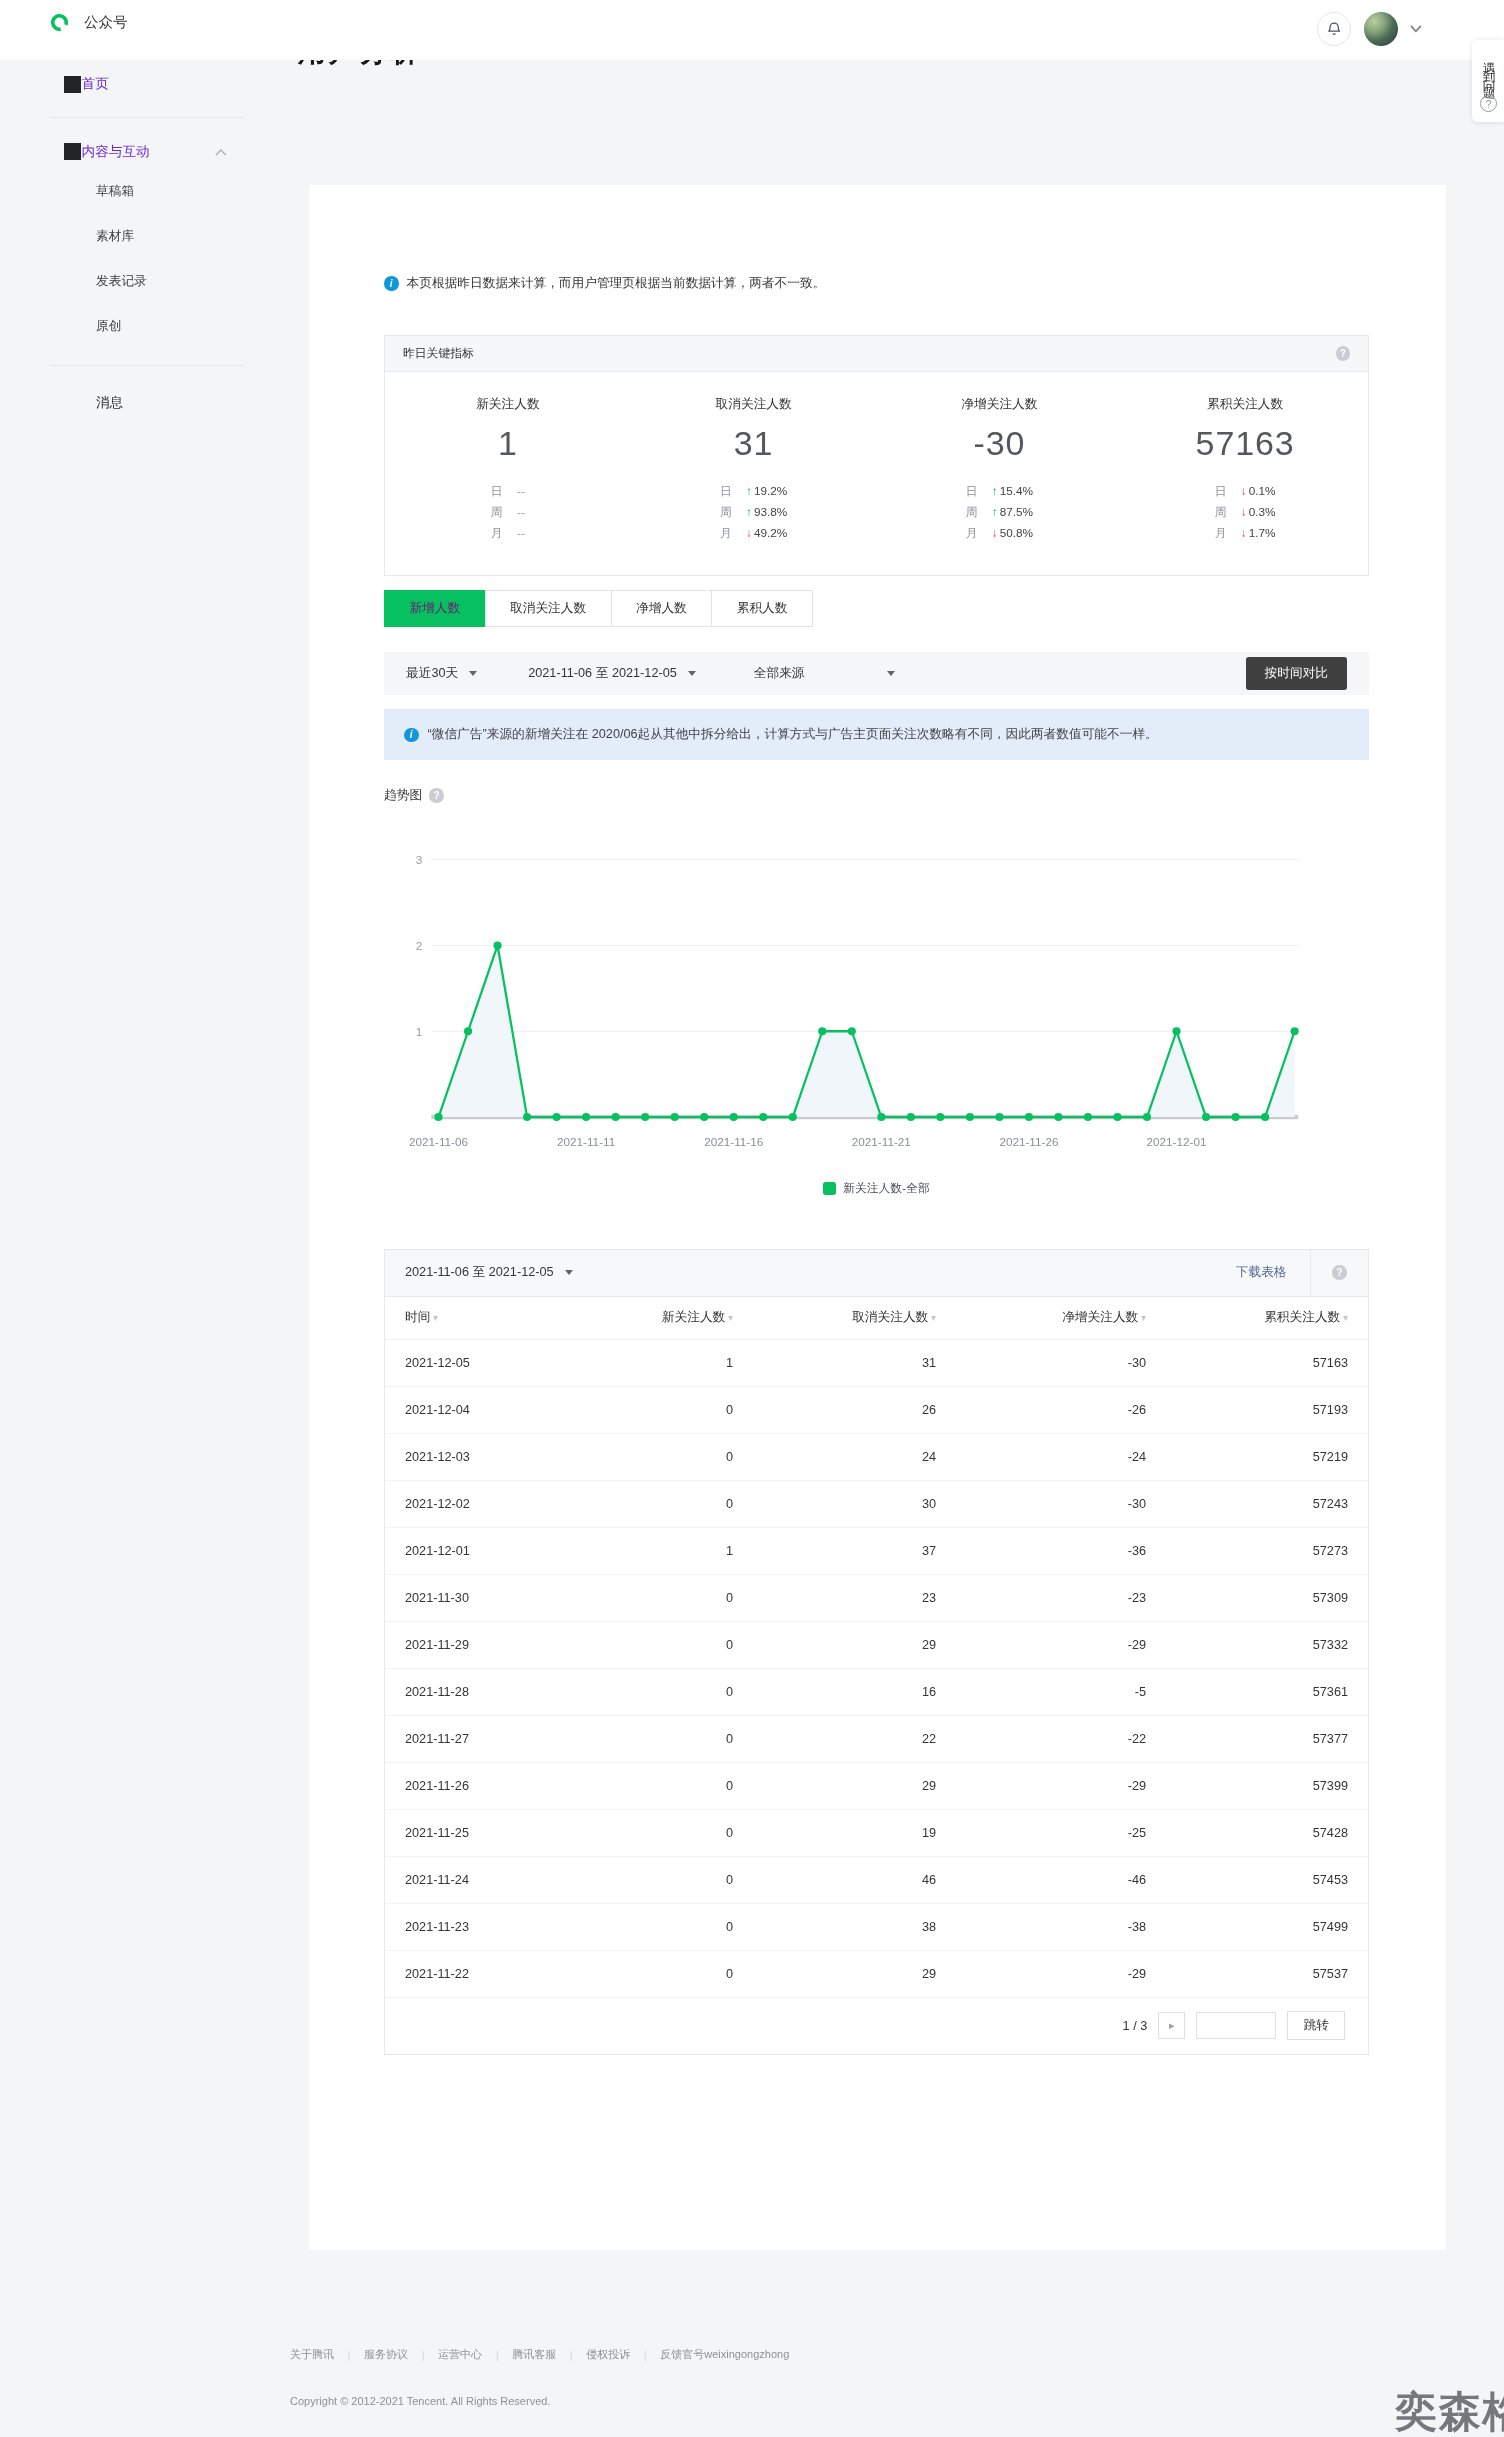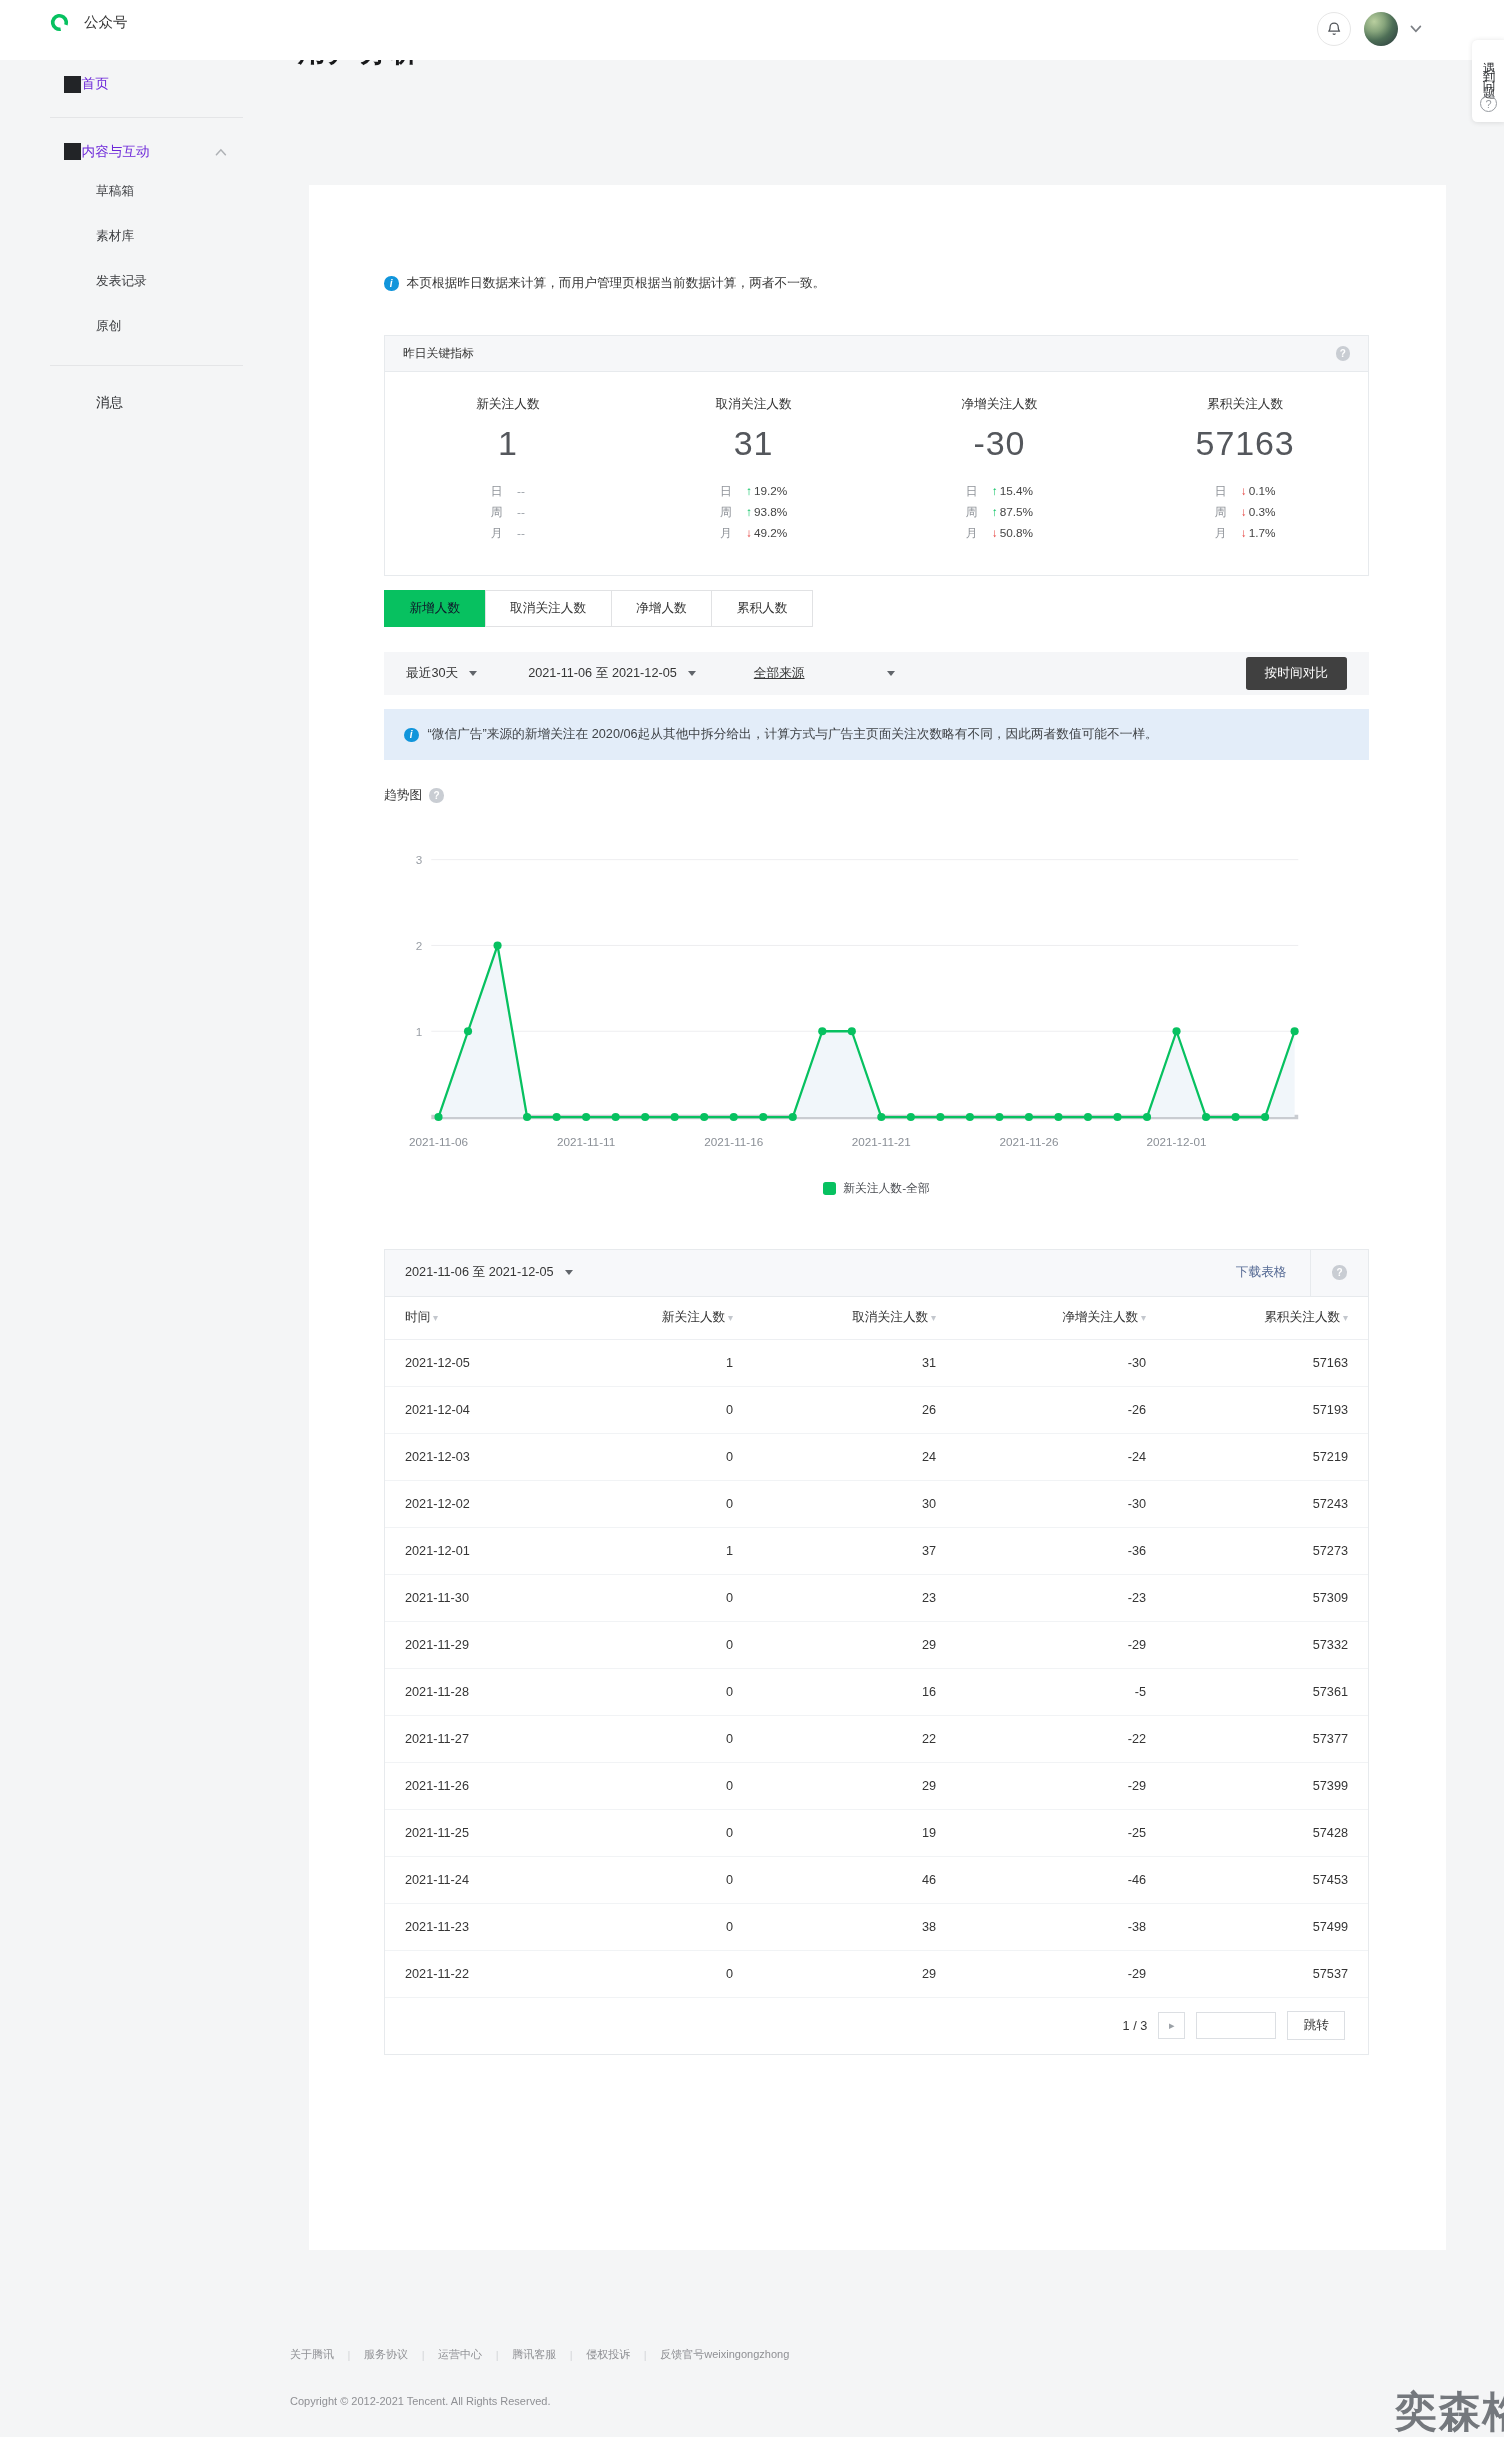--- a/index.html
+++ b/index.html
@@ -48,27 +48,27 @@
   .metric-trends { display:inline-block; text-align:left; margin-top:18px; }
   .trend-row { display:flex; gap:14.5px; font-size:11.8px; color:#8f9399; line-height:21px; }
   .trend-val { color:#454545; display:flex; align-items:center; gap:1.8px; }
   .trend-none { color:#9aa0a6; }
   .arr-up { color:#07C160; font-weight:700; }
   .arr-down { color:#e64340; font-weight:700; }
   
   .tabs { margin-top:14.5px; display:flex; }
   .tab { height:37px; line-height:35px; padding:0 24.4px; border:0.9px solid #e1e2e4; background:#fff; font-size:12.7px; color:#353535; cursor:pointer; margin-left:-0.9px; }
   .tab:first-child { margin-left:0; }
-  .tab.active { background:#07C160; border-color:#07C160; color:#0f172a; }
+  .tab.active { background:#07C160; border-color:#07C160; color:#701a75; }
   
   .filter-bar { margin-top:25px; height:43px; background:#f5f6f8; display:flex; align-items:center; padding:0 22px; }
   .dd { display:flex; align-items:center; gap:11px; font-size:12.7px; color:#353535; cursor:pointer; }
   .caret { width:0; height:0; border-left:4.5px solid transparent; border-right:4.5px solid transparent; border-top:5.4px solid #61656b; }
   .dd-date { margin-left:51px; }
-  .dd-source { margin-left:58px;text-decoration:underline; }
+  .dd-source { margin-left:58px; }
   .dd-source .caret { margin-left:71px; }
   .compare-btn { margin-left:auto; height:33px; padding:0 19px; background:#404040; border:none; border-radius:2.7px; color:#fff; font-size:12.7px; cursor:pointer; }
   
   .notice { margin-top:13.6px; background:#e3edf9; padding:13.6px 20px; display:flex; gap:9px; font-size:12.7px; color:#3f4246; line-height:24.4px; }
   .notice .info-i { margin-top:5.4px; }
   .notice-text { max-width:913px; }
   
   .chart-head { margin-top:27px; display:flex; align-items:center; gap:7.2px; font-size:12.7px; color:#353535; }
   .chart-svg { display:block; margin-top:5.4px; }
   .legend { display:flex; justify-content:center; align-items:center; gap:7.2px; margin-top:17px; font-size:11.8px; color:#4a4d52; cursor:pointer; }

